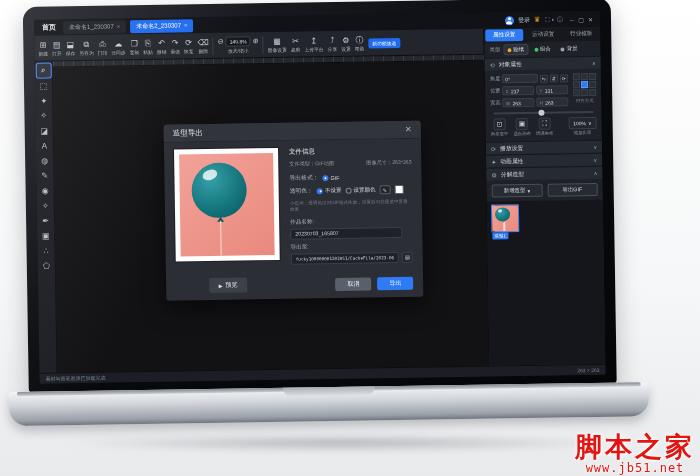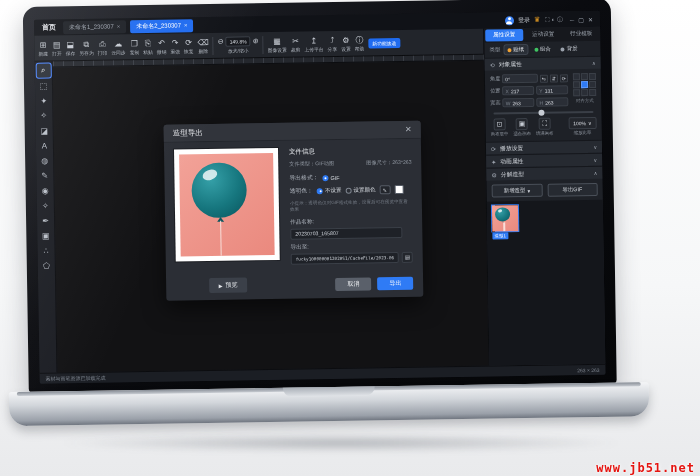--- a/index.html
+++ b/index.html
@@ -176,21 +176,21 @@
   .thumb-cap { background:#2f7bf5; color:#fff; font-size:4.5px; padding:1px 2px; display:inline-block;
               margin-top:1px; border-radius:1px; }
 
   .statusbar { height:11px; background:#1b1e24; border-top:1px solid #0c0d10; display:flex;
               align-items:center; justify-content:space-between; padding:0 6px; font-size:5px; color:#7c838d; }
 
   
   .watermark { position:absolute; right:5px; bottom:2px; text-align:center; z-index:20; line-height:1; }
   .wm-title { font-family:"DejaVu Serif",serif; font-weight:bold; font-size:27px; color:#e41410;
               letter-spacing:3px; text-shadow:0 0 2px #fff,0 0 5px #fff,1px 1px 0 #fff; }
-  .wm-url { font-family:"DejaVu Sans Mono",monospace; font-weight:bold; font-size:12px; color:#e41410;
+  .wm-url { font-family:"DejaVu Sans Mono",monospace; font-weight:normal; font-size:12px; color:#e41410;
               letter-spacing:1px; margin-top:2px; text-shadow:0 0 2px #fff,0 0 4px #fff; }
 </style>
 </head>
 <body>
 
 <div class="stage">
   <div class="laptop">
     <div class="screen">
 
       <div class="app">
@@ -546,15 +546,16 @@
     </div>
 
     <div class="base">
       <div class="notch"></div>
     </div>
   </div>
 
   <div class="floor-shadow"></div>
 
   <div class="watermark">
+    <div class="wm-title">脚本之家</div>
     <div class="wm-url">www.jb51.net</div>
   </div>
 </div>
 
 </body></html>

